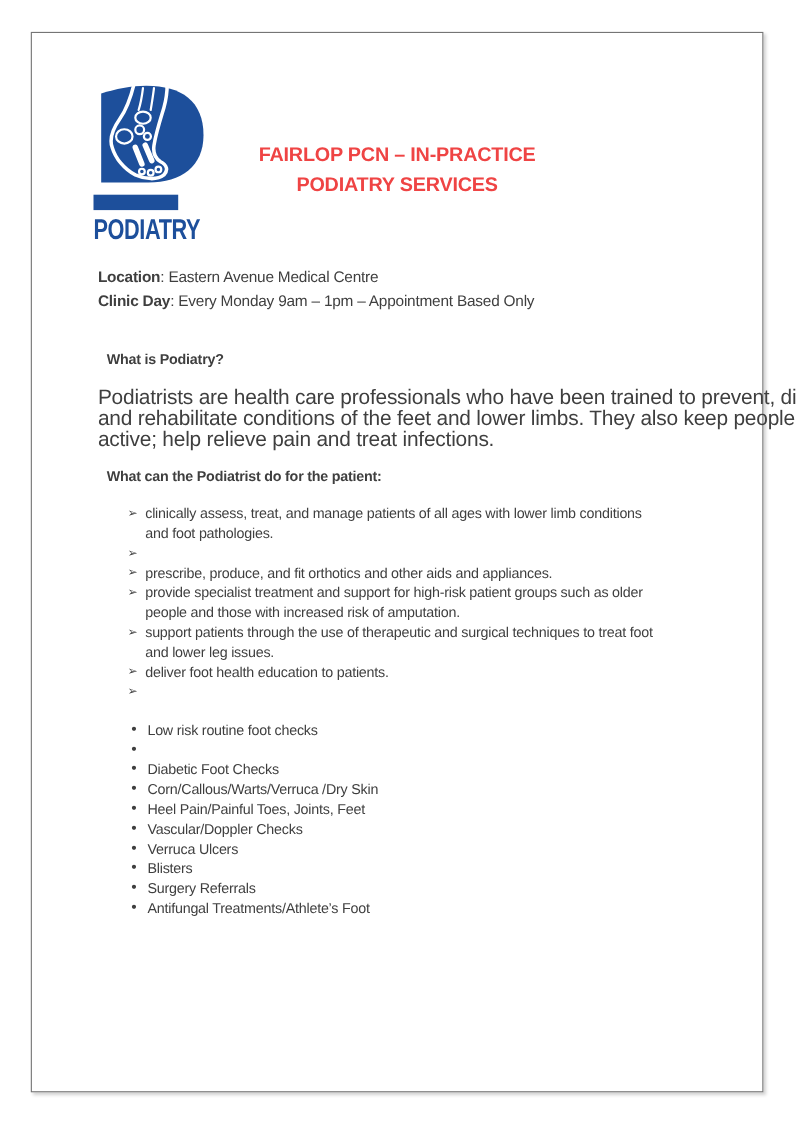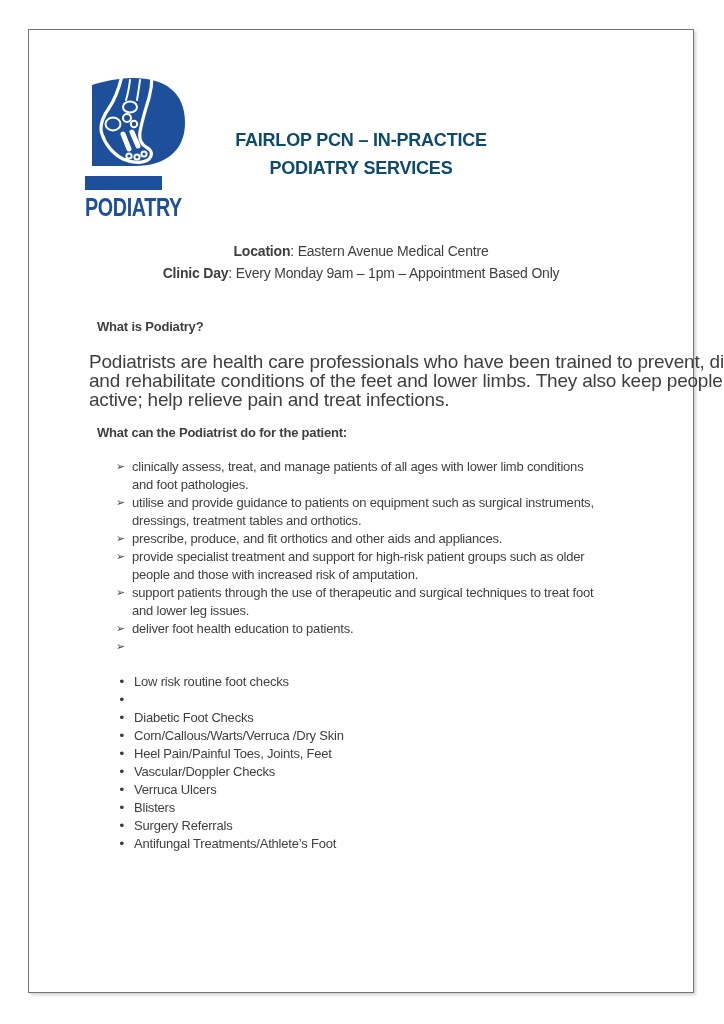--- a/index.html
+++ b/index.html
@@ -22,25 +22,25 @@
   .header{position:relative;}
   .logo{position:absolute;left:-4px;top:46px;width:110px;}
   .logo-bar{width:77px;height:14px;background:var(--brand-blue);margin-top:4px;}
   .logo-wordmark{
     display:inline-block;margin-top:3px;color:var(--brand-blue);
     font-weight:bold;font-size:26px;line-height:28px;letter-spacing:-.5px;
     transform:scaleX(.76);transform-origin:left center;white-space:nowrap;
   }
   .doc-title{
     margin:0;padding-top:96px;text-align:center;
-    font-size:18px;line-height:28px;font-weight:bold;color:#0c4a6e;
+    font-size:18px;line-height:28px;font-weight:bold;color:#ef4444;
     letter-spacing:-.2px;
   }
   
-  .info-block{margin-top:58px;text-align:center;font-size:14px;line-height:22px;letter-spacing:-.2px;}
+  .info-block{margin-top:58px;font-size:14px;line-height:22px;letter-spacing:-.2px;}
   .info-block b{font-weight:bold;}
   
   .sec-heading{margin:8px;font-size:13px;line-height:19px;font-weight:bold;letter-spacing:-.2px;}
   .h-what-is{margin-top:33px;}
   .h-what-can{margin-top:14px;}
   .h-booking{margin-top:16px;}
   .body-text{
     margin:16px 0 0 0;font-size:19px;line-height:19px;letter-spacing:-.2px;
     white-space:pre;
   }
@@ -106,22 +106,20 @@
   <ul class="doc-list arrow-list">
 
       <li>
         <span class="bullet-glyph">➢</span>
         <span class="item-text">clinically assess, treat, and manage patients of all ages with lower limb conditions
 and foot pathologies.</span>
       </li>
 
       <li>
         <span class="bullet-glyph">➢</span>
-        <span class="item-text">utilise and provide guidance to patients on equipment such as surgical instruments,
-dressings, treatment tables and orthotics.</span>
       </li>
 
       <li>
         <span class="bullet-glyph">➢</span>
         <span class="item-text">prescribe, produce, and fit orthotics and other aids and appliances.</span>
       </li>
 
       <li>
         <span class="bullet-glyph">➢</span>
         <span class="item-text">provide specialist treatment and support for high-risk patient groups such as older

